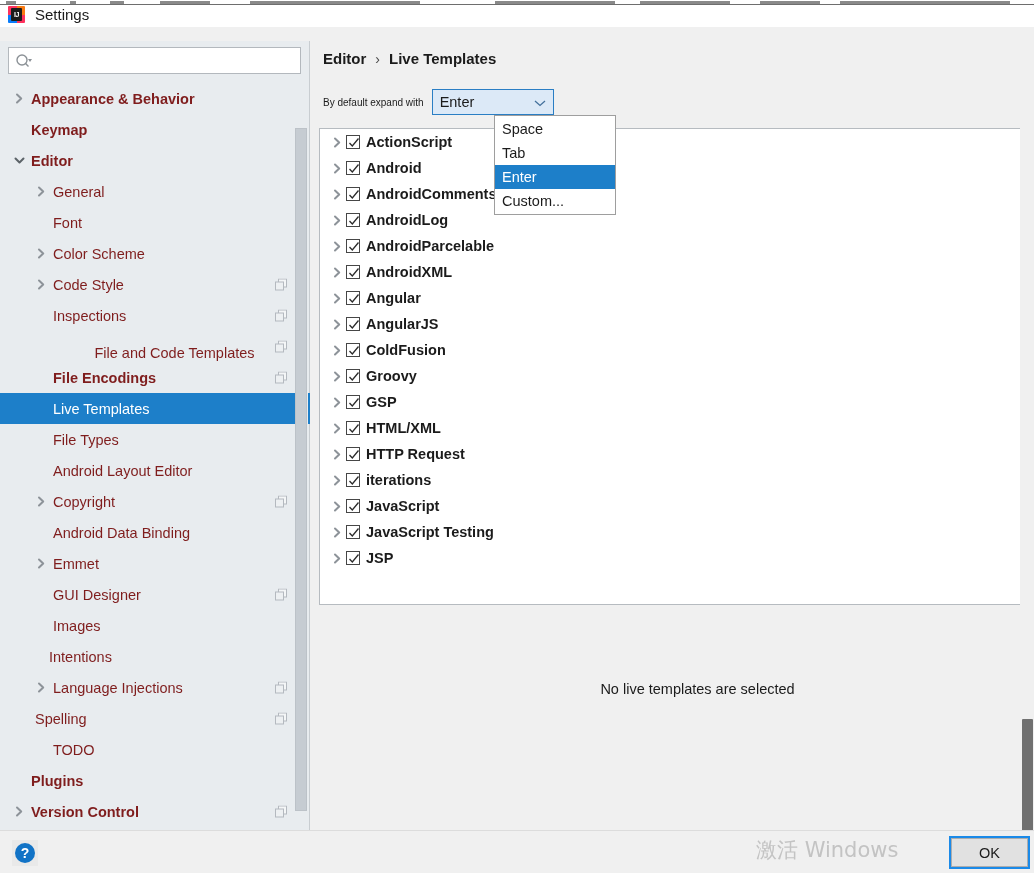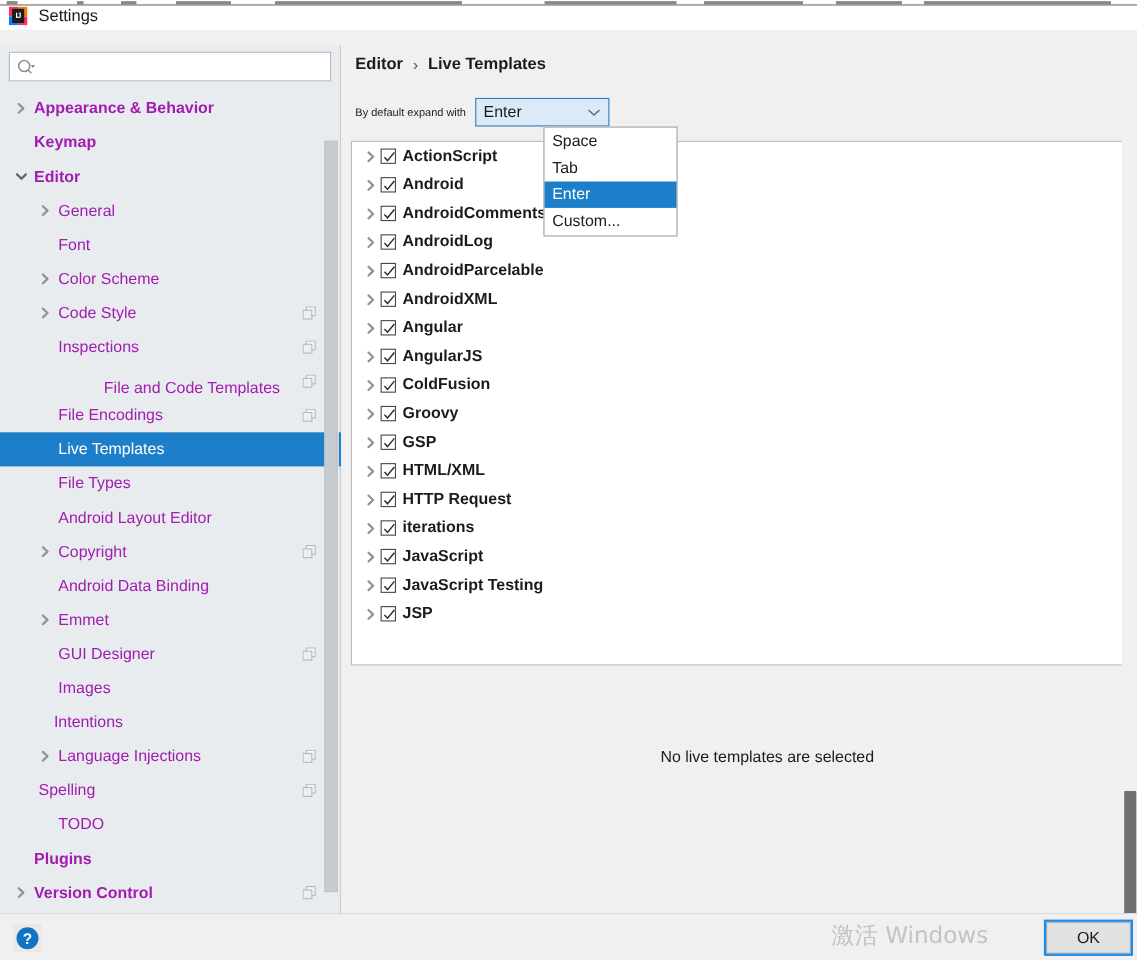--- a/index.html
+++ b/index.html
@@ -109,21 +109,21 @@
     left: 0; top: 42px;
     width: 310px; height: 747px;
     overflow: hidden;
   }
   .tree-row {
     position: relative;
     height: 31px;
     display: flex;
     align-items: center;
     font-size: 14.5px;
-    color: #a21caf;
+    color: #7f1d1d;
     white-space: nowrap;
     cursor: default;
   }
   .tree-row.bold { font-weight: bold; }
   .tree-row.selected { background: #1d7fc9; color: #ffffff; }
   .tw {
     width: 14px; height: 14px;
     flex: 0 0 auto;
     display: flex; align-items: center; justify-content: center;
   }
@@ -441,21 +441,21 @@
         <div class="tree-row" style="padding-left: 34px; flex-direction: column;">
           <span class="tw"></span>
           <span class="tree-label" style="margin-left: 5px;">File and Code Templates</span>
           <span class="copy-badge"><svg width="13" height="13" viewBox="0 0 13 13">
               <rect x="3.5" y="0.5" width="8" height="8" fill="#ffffff" stroke="#8a9099" stroke-width="1"></rect>
               <rect x="0.5" y="3.5" width="8" height="8" fill="#f2f4f6" stroke="#8a9099" stroke-width="1"></rect>
             </svg></span>
         </div>
         <div class="tree-row" style="padding-left: 34px;">
           <span class="tw"></span>
-          <span class="tree-label" style="margin-left: 5px;">File Encodings</span>
+          <span class="tree-label" style="margin-left: 5px; font-weight: bold;">File Encodings</span>
           <span class="copy-badge"><svg width="13" height="13" viewBox="0 0 13 13">
               <rect x="3.5" y="0.5" width="8" height="8" fill="#ffffff" stroke="#8a9099" stroke-width="1"></rect>
               <rect x="0.5" y="3.5" width="8" height="8" fill="#f2f4f6" stroke="#8a9099" stroke-width="1"></rect>
             </svg></span>
         </div>
         <div class="tree-row selected" style="padding-left: 34px;">
           <span class="tw"></span>
           <span class="tree-label" style="margin-left: 5px;">Live Templates</span>
         </div>
         <div class="tree-row" style="padding-left: 34px;">

